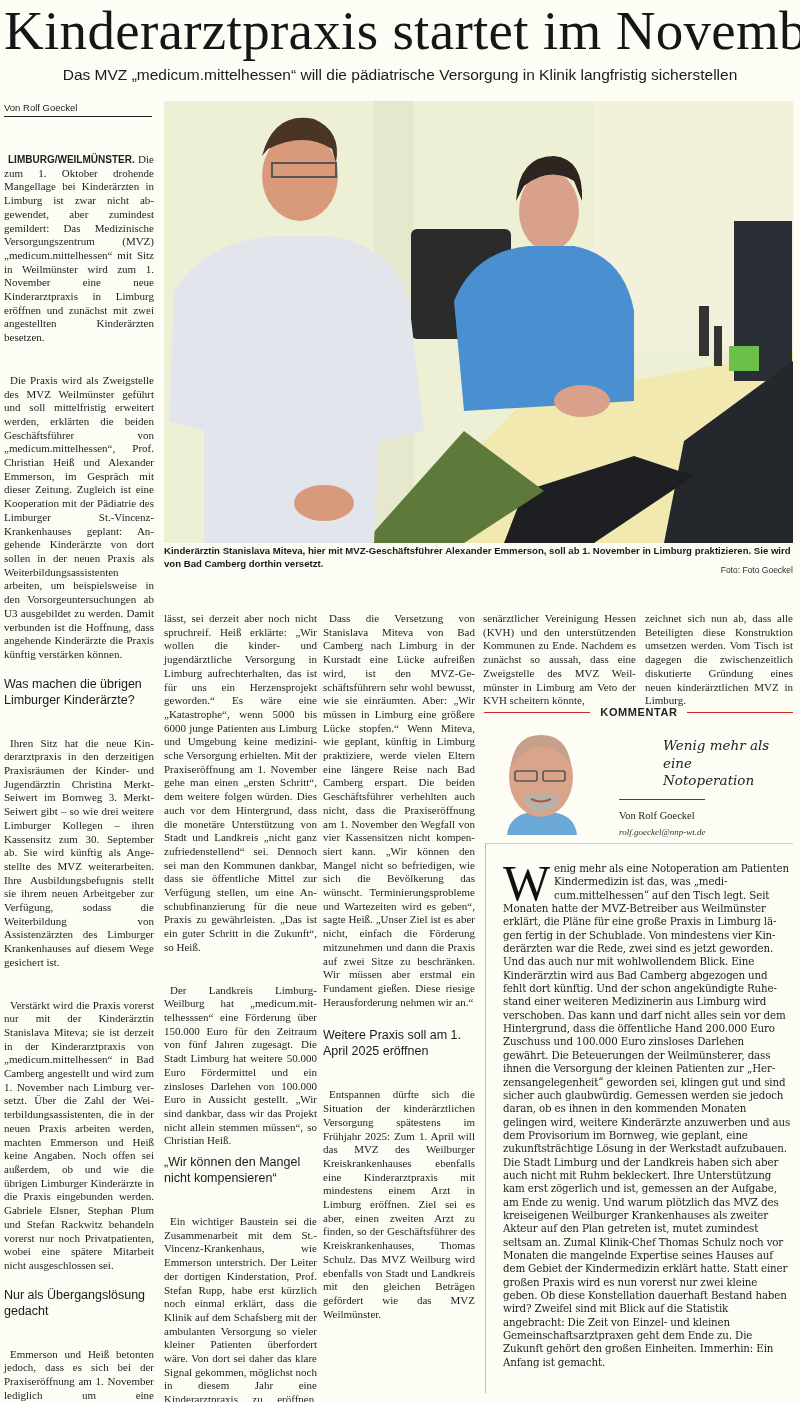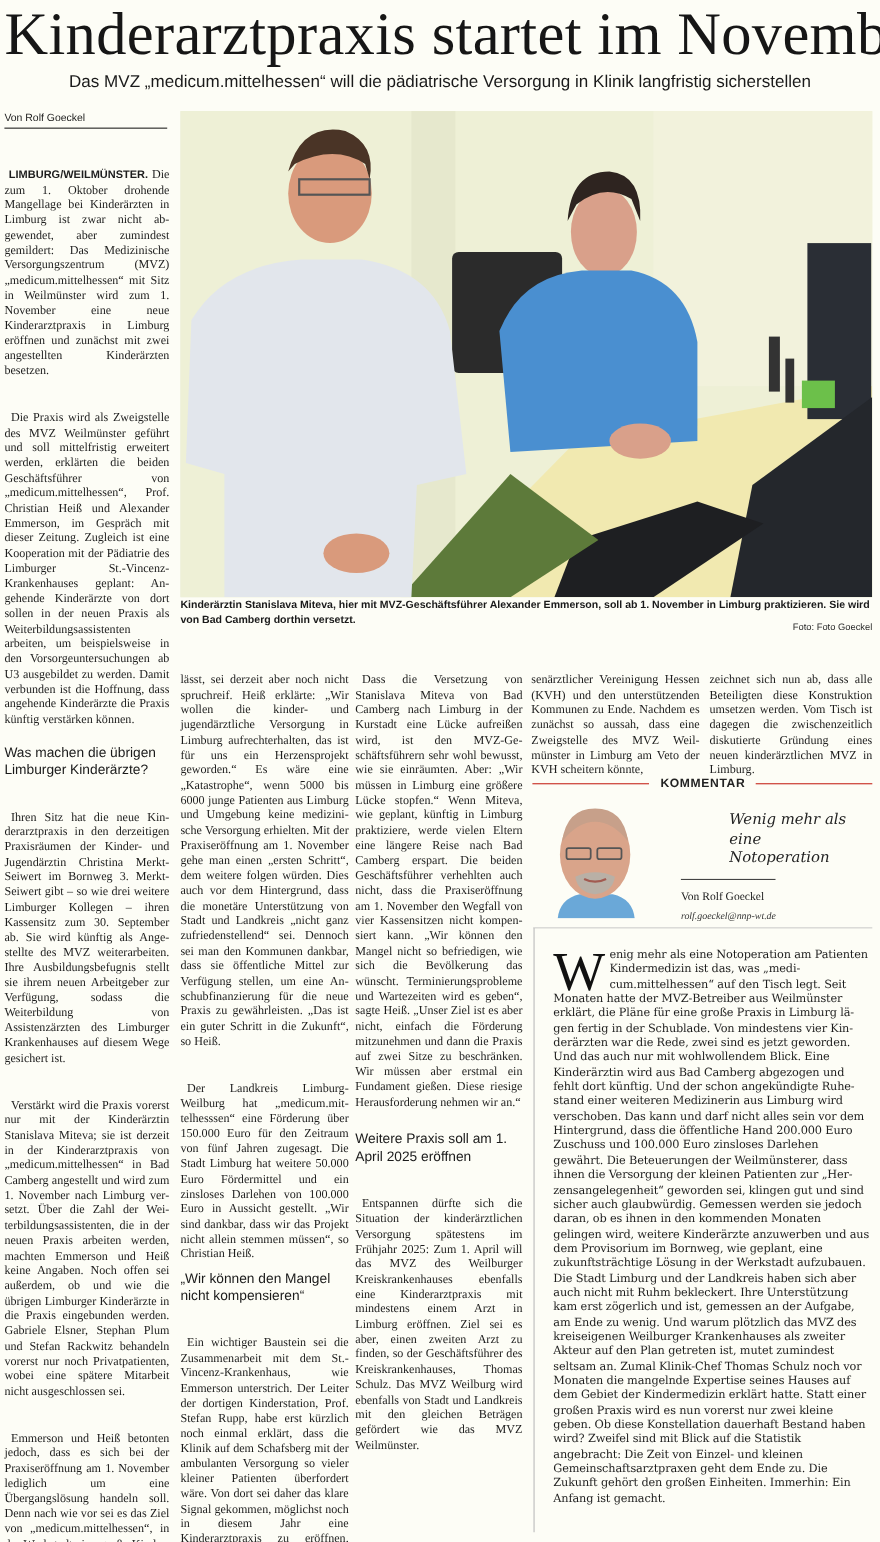--- a/index.html
+++ b/index.html
@@ -60,20 +60,21 @@
 <div class="headline">Kinderarztpraxis startet im November</div>
 <div class="subheadline">Das MVZ „medicum.mittelhessen“ will die pädiatrische Versorgung in Klinik langfristig sicherstellen</div>
 <div class="byline">Von Rolf Goeckel</div>
 
 <div class="col col1">
   <p class="first"><span class="dateline">LIMBURG/WEILMÜNSTER.</span><span> Die zum 1. Oktober drohende Mangellage bei Kinderärzten in Limburg ist zwar nicht ab­gewendet, aber zumindest gemildert: Das Medizinische Versorgungszentrum (MVZ) „medicum.mittelhessen“ mit Sitz in Weilmünster wird zum 1. November eine neue Kinderarztpraxis in Limburg eröffnen und zunächst mit zwei angestellten Kinderärz­ten besetzen.</span></p>
   <p>Die Praxis wird als Zweig­stelle des MVZ Weilmünster geführt und soll mittelfristig erweitert werden, erklärten die beiden Geschäftsführer von „medicum.mittelhes­sen“, Prof. Christian Heiß und Alexander Emmerson, im Gespräch mit dieser Zei­tung. Zugleich ist eine Ko­operation mit der Pädiatrie des Limburger St.-Vincenz-Krankenhauses geplant: An­gehende Kinderärzte von dort sollen in der neuen Pra­xis als Weiterbildungsassis­tenten arbeiten, um bei­spielsweise in den Vorsorge­untersuchungen ab U3 aus­gebildet zu werden. Damit verbunden ist die Hoffnung, dass angehende Kinderärzte die Praxis künftig verstärken können.</p>
   <div class="subhead">Was machen die übrigen Limburger Kinderärzte?</div>
   <p>Ihren Sitz hat die neue Kin­derarztpraxis in den derzeiti­gen Praxisräumen der Kin­der- und Jugendärztin Chris­tina Merkt-Seiwert im Born­weg 3. Merkt-Seiwert gibt – so wie drei weitere Limbur­ger Kollegen – ihren Kassen­sitz zum 30. September ab. Sie wird künftig als Ange­stellte des MVZ weiterarbei­ten. Ihre Ausbildungsbefug­nis stellt sie ihrem neuen Arbeitgeber zur Verfügung, sodass die Weiterbildung von Assistenzärzten des Limbur­ger Krankenhauses auf die­sem Wege gesichert ist.</p>
   <p>Verstärkt wird die Praxis vorerst nur mit der Kinder­ärztin Stanislava Miteva; sie ist derzeit in der Kinderarzt­praxis von „medicum.mittel­hessen“ in Bad Camberg an­gestellt und wird zum 1. No­vember nach Limburg ver­setzt. Über die Zahl der Wei­terbildungsassistenten, die in der neuen Praxis arbeiten werden, machten Emmerson und Heiß keine Angaben. Noch offen sei außerdem, ob und wie die übrigen Limbur­ger Kinderärzte in die Praxis eingebunden werden. Gab­riele Elsner, Stephan Plum und Stefan Rackwitz behan­deln vorerst nur noch Privat­patienten, wobei eine späte­re Mitarbeit nicht ausge­schlossen sei.</p>
+  <div class="subhead">Nur als Übergangslösung gedacht</div>
   <p>Emmerson und Heiß beton­ten jedoch, dass es sich bei der Praxiseröffnung am 1. November lediglich um eine Übergangslösung handeln soll. Denn nach wie vor sei es das Ziel von „medi­cum.mittelhessen“, in der Werkstadt eine große Kinder­arztpraxis mit mehreren Ärz­ten zu schaffen. Wann sich dieses Ziel verwirklichen</p>
 </div>
 
 <div class="photo" title="Ein Mann im hellen Hemd und eine Ärztin in blauer Kleidung sitzen an einem Schreibtisch mit Computer">
   <svg width="629" height="442" viewBox="0 0 629 442">
     <rect x="0" y="0" width="629" height="442" fill="#eef0d6"></rect>
     <rect x="210" y="0" width="40" height="442" fill="#e6e8cd"></rect>
     <rect x="430" y="0" width="199" height="250" fill="#f2f2dc"></rect>
 
     <rect x="247" y="128" width="100" height="110" rx="6" fill="#2b2b2b"></rect>

